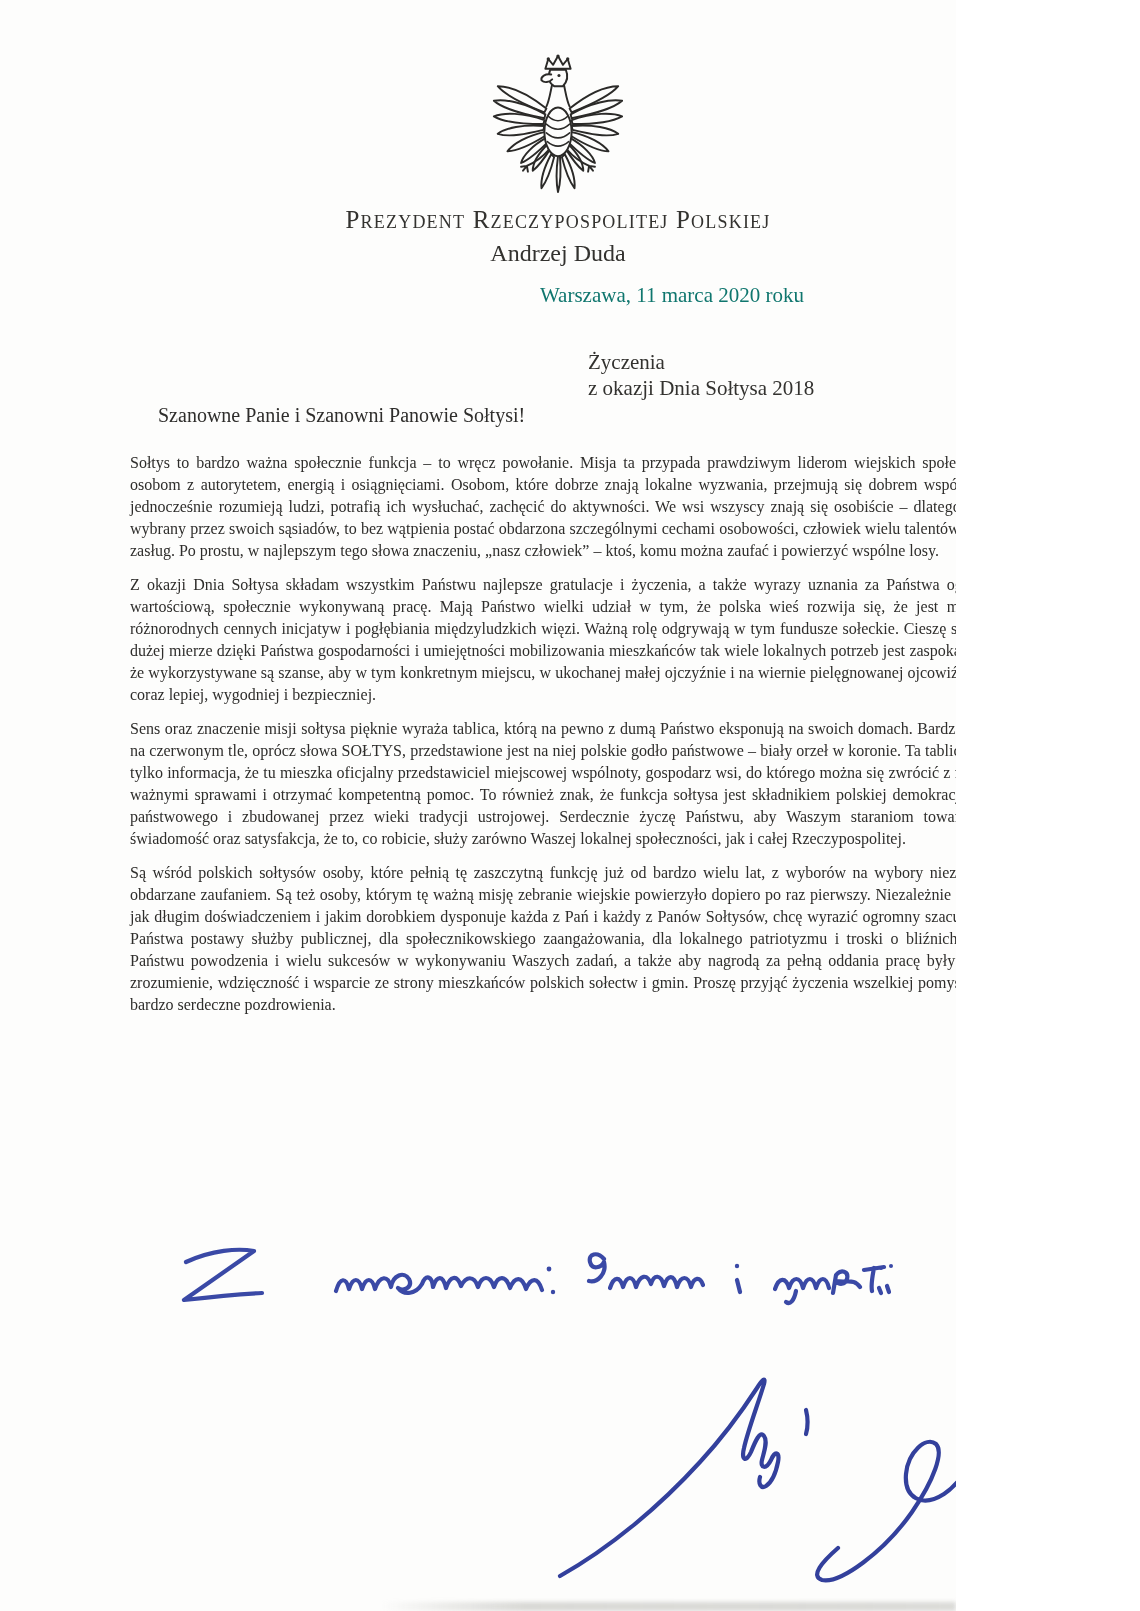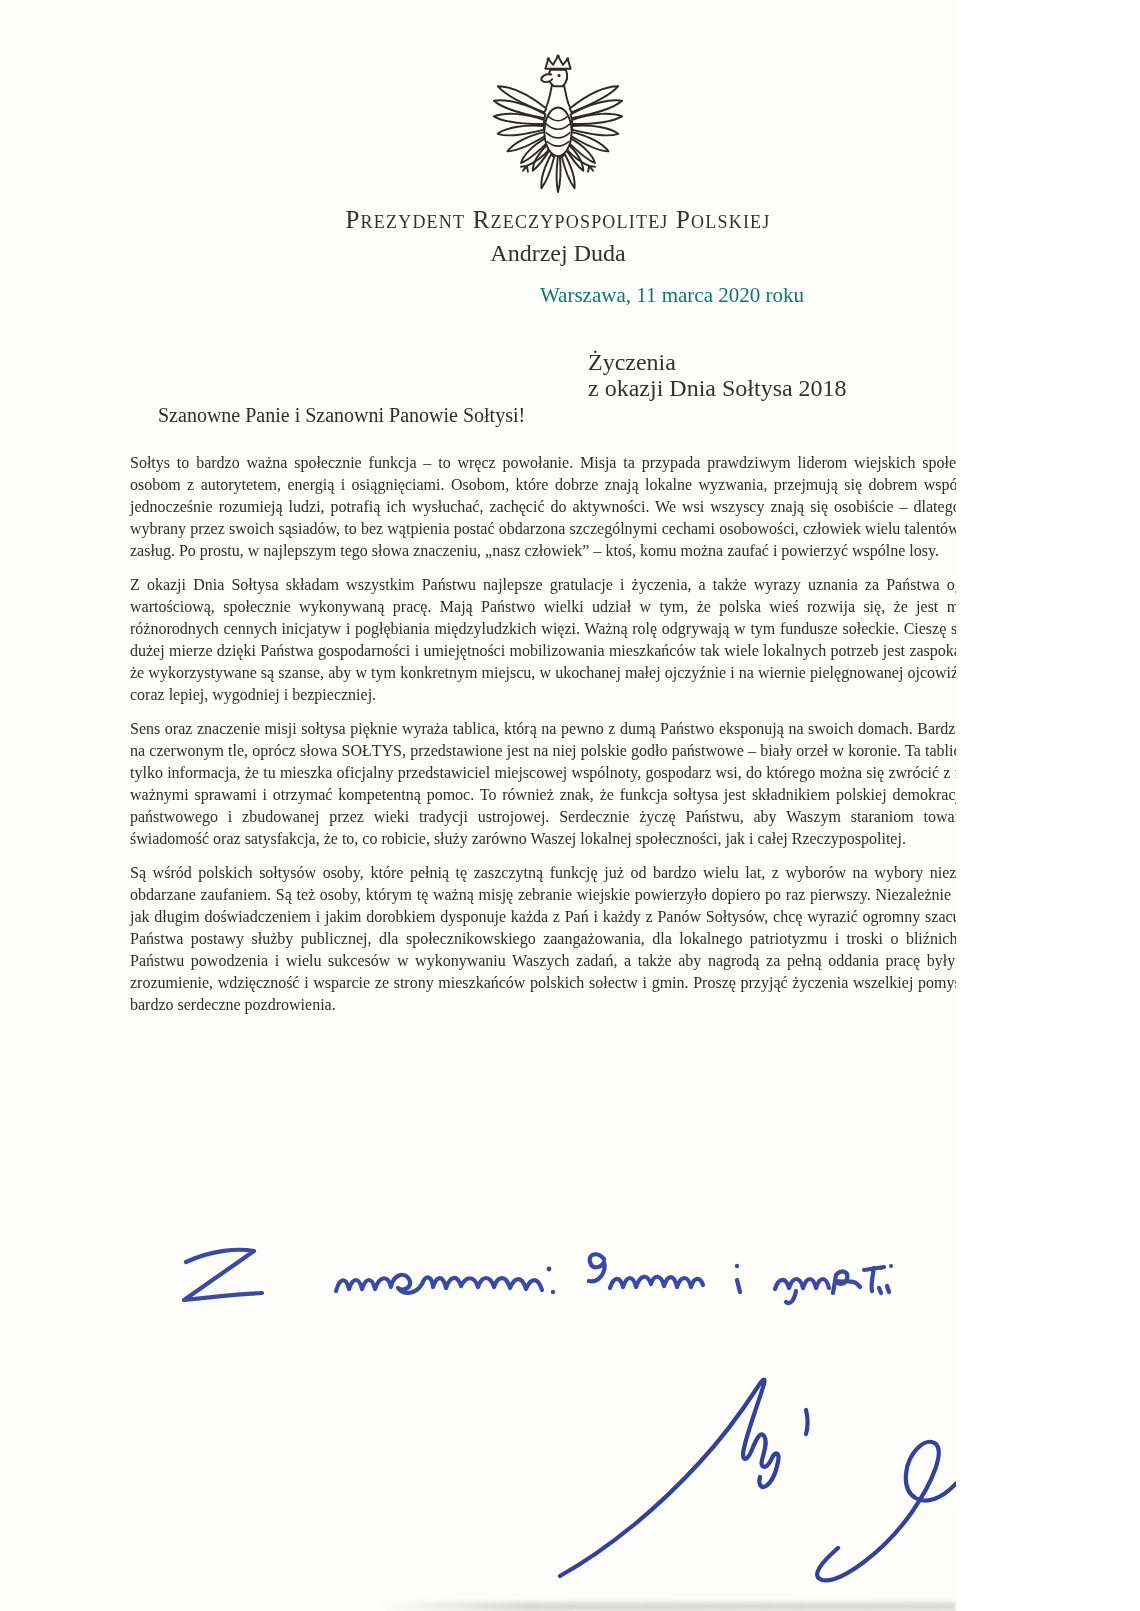--- a/index.html
+++ b/index.html
@@ -12,21 +12,21 @@
     color:#2e2d2b;
   }
   .emblem{position:absolute;left:490px;top:54px;width:136px;height:146px;}
   .sender{position:absolute;left:0;top:207px;width:1140px;text-align:center;transform:translateX(-12px);}
   .sender .office{
     font-variant:small-caps;
     font-size:25px;letter-spacing:1.2px;line-height:26px;color:#33322f;
   }
   .sender .name{font-size:24px;line-height:26px;margin-top:7px;color:#33322f;}
   .dateline{position:absolute;top:283px;right:152px;font-size:21px;color:#0f766e;}
-  .subject{position:absolute;left:588px;top:349px;font-size:24px;line-height:26px;color:#33322f;}
+  .subject{position:absolute;left:588px;top:349px;font-size:21px;line-height:26px;color:#33322f;}
   .salutation{position:absolute;left:130px;top:404px;font-size:20px;color:#2e2d2b;margin-left:28px;}
   .body-text{position:absolute;left:130px;top:452px;width:878px;}
   .body-text p{
     margin:0 0 12px 0;
     font-size:16px;line-height:22px;
     text-align:justify;
     color:#2e2d2b;
   }
   .ink-layer{position:absolute;left:0;top:1230px;width:1140px;height:381px;}
   .scan-edge{

